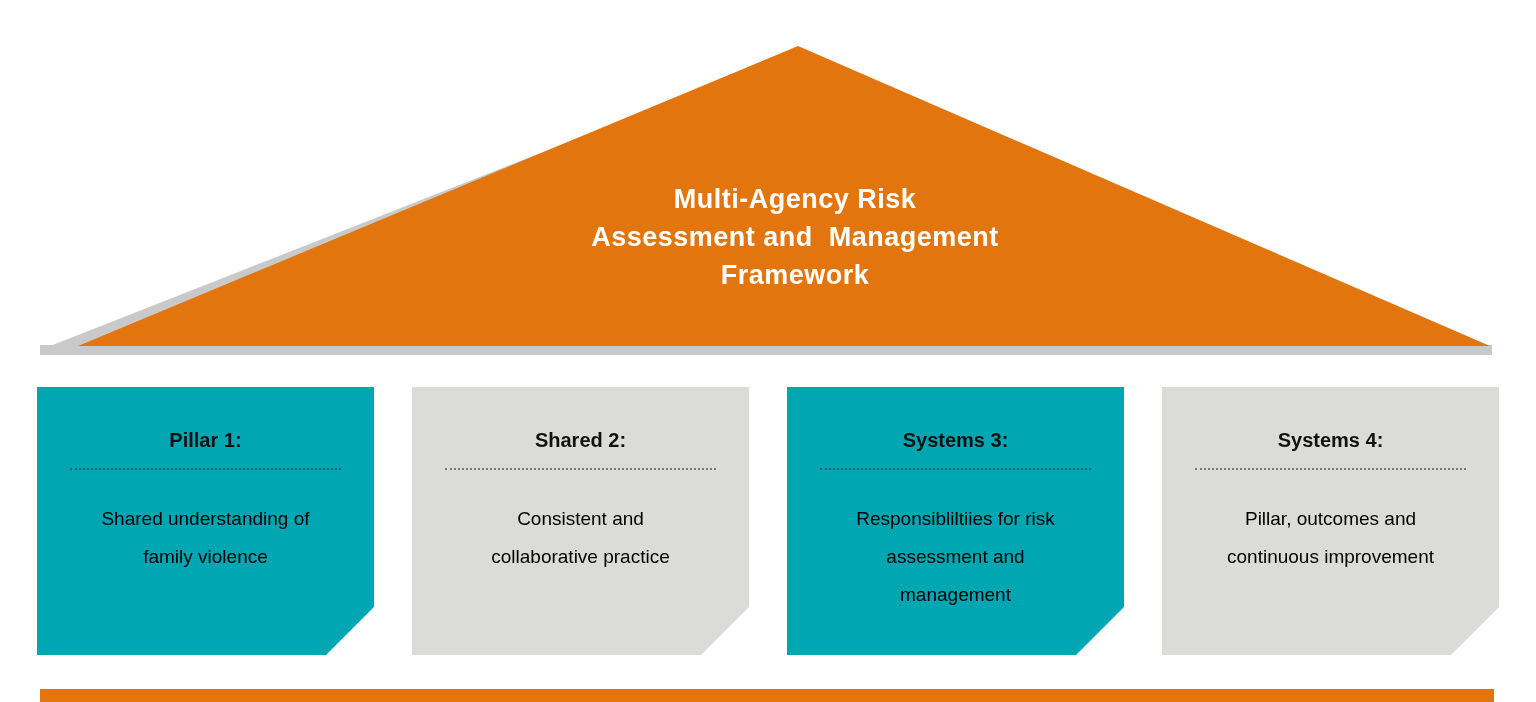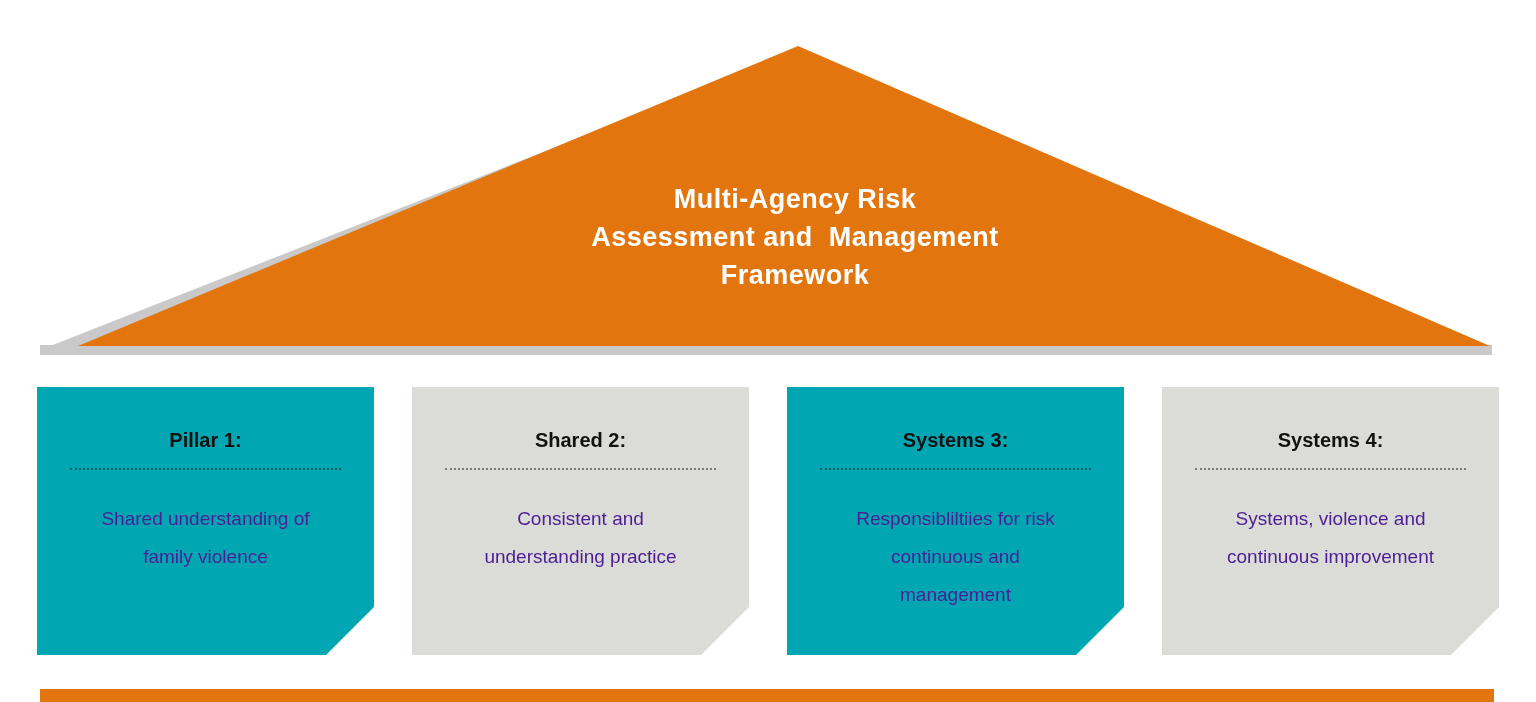--- a/index.html
+++ b/index.html
@@ -67,21 +67,21 @@
     margin: 16px auto 0 auto;
     width: 88%;
     border-bottom: 2px dotted rgba(40, 40, 40, 0.55);
     height: 0;
   }
   .pillar-text {
     margin-top: 30px;
     font-size: 19px;
     line-height: 38px;
     white-space: pre-line;
-    color: #4c1d95;
+    color: #000000;
   }
   .base-bar {
     position: absolute;
     left: 40px;
     right: 42px;
     top: 657px;
     height: 29px;
     background: var(--orange, #E2750D);
   }
 </style>
@@ -106,35 +106,35 @@
       <div class="pillar-label">Pillar 1:</div>
       <div class="pillar-divider"></div>
       <div class="pillar-text">Shared understanding of
 family violence</div>
     </div>
 
     <div class="pillar pillar--gray">
       <div class="pillar-label">Shared 2:</div>
       <div class="pillar-divider"></div>
       <div class="pillar-text">Consistent and
-understanding practice</div>
+collaborative practice</div>
     </div>
 
     <div class="pillar pillar--teal">
       <div class="pillar-label">Systems 3:</div>
       <div class="pillar-divider"></div>
       <div class="pillar-text">Responsibliltiies for risk
-continuous and
+assessment and
 management</div>
     </div>
 
     <div class="pillar pillar--gray">
       <div class="pillar-label">Systems 4:</div>
       <div class="pillar-divider"></div>
-      <div class="pillar-text">Systems, violence and
+      <div class="pillar-text">Pillar, outcomes and
 continuous improvement</div>
     </div>
 
   </div>
 
   <div class="base-bar"></div>
 
 </div>
 
 </body></html>

